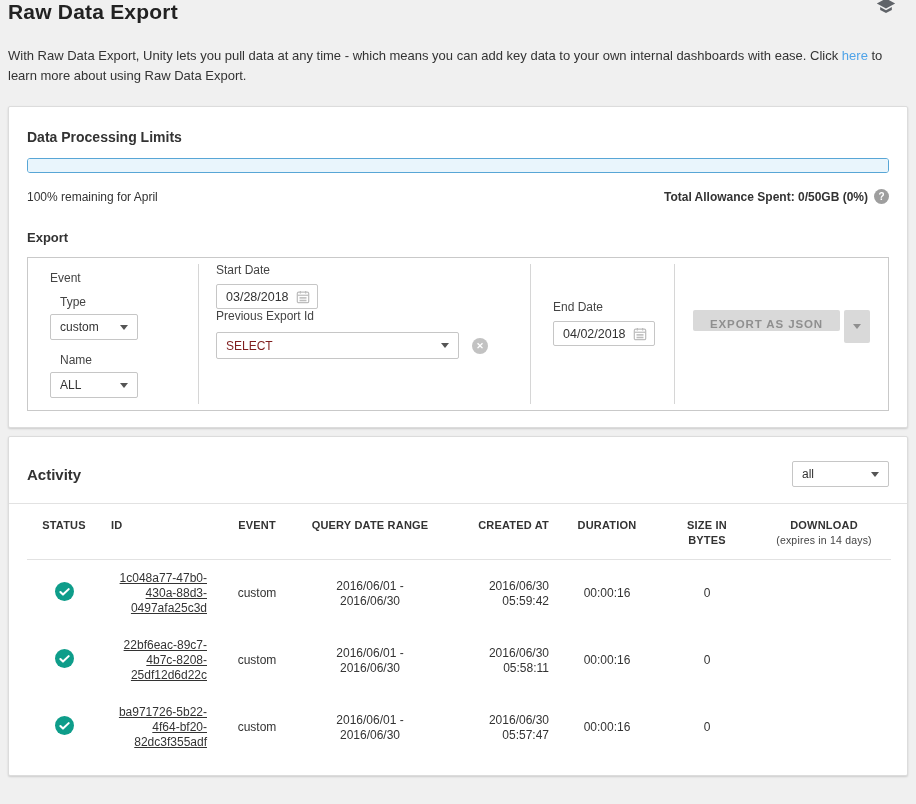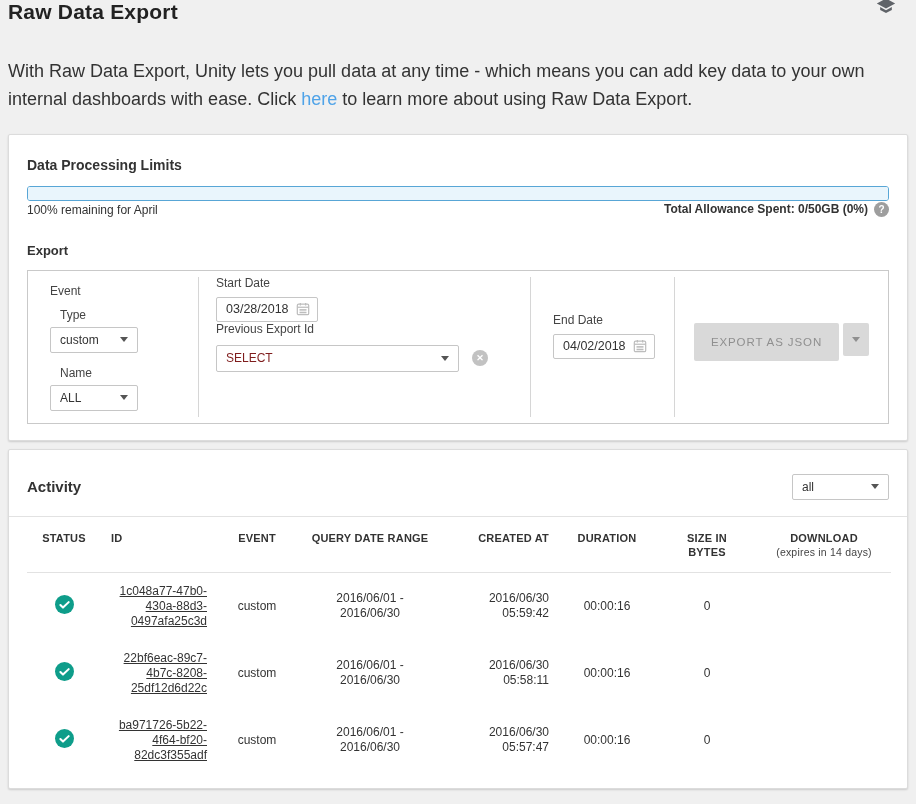--- a/index.html
+++ b/index.html
@@ -12,21 +12,21 @@
     overflow: hidden;
     position: relative;
   }
   .page { padding: 0 8px; }
 
   
   .top-header { position: relative; }
   .page-title { font-size: 21px; font-weight: bold; color: #222; margin: 0; letter-spacing: .2px; }
   .learn-btn { position: absolute; top: -4px; right: 10px; width: 22px; height: 22px; cursor: pointer; }
   .learn-btn svg { width: 20px; height: 20px; fill: #5f6368; }
-  .intro { margin-top: 34px; font-size: 18px; line-height: 1.55; color: #333; max-width: 902px; }
+  .intro { margin-top: 22px; font-size: 13px; line-height: 1.55; color: #333; max-width: 902px; }
   .intro a { color: #4fa3e8; text-decoration: none; cursor: pointer; }
 
   
   .card {
     background: #fff;
     border: 1px solid #dcdcdc;
     border-radius: 2px;
     box-shadow: 0 1px 2px rgba(0,0,0,.15);
     margin-top: 20px;
   }
@@ -34,21 +34,21 @@
   .card.activity-card { margin-top: 8px; padding: 18px 0 14px; }
 
   .section-title { font-size: 14px; font-weight: bold; color: #333; margin: 0 0 13px; }
 
   
   .progress-track {
     height: 15px; border: 1px solid #58a6d6; border-radius: 3px;
     background: #fff; overflow: hidden;
   }
   .progress-fill { height: 100%; background: #e9f5fc; }
-  .limits-row { display: flex; justify-content: space-between; align-items: flex-end; margin-top: 1px; font-size: 12px; }
+  .limits-row { display: flex; justify-content: space-between; align-items: flex-end; margin-top: 16px; font-size: 12px; }
   .allowance { display: flex; align-items: center; gap: 6px; font-weight: bold; color: #333; }
   .help-icon {
     width: 15px; height: 15px; border-radius: 50%; background: #9e9e9e;
     color: #fff; font-size: 10px; font-weight: bold; display: inline-flex;
     align-items: center; justify-content: center; cursor: pointer;
   }
 
   
   .export-title { font-size: 13px; font-weight: bold; margin: 26px 0 12px; }
   .export-box { border: 1px solid #c9c9c9; display: flex; height: 154px; }
@@ -81,22 +81,22 @@
   .or-label { font-weight: bold; font-size: 13px; color: #333; }
   .prev-row { display: flex; align-items: center; margin-top: 9px; }
   .dd.select { width: 243px; height: 27px; color: #7f1d1d; }
   .clear-icon {
     width: 16px; height: 16px; border-radius: 50%; background: #c2c2c2;
     color: #fff; font-size: 9px; display: inline-flex; align-items: center; justify-content: center;
     margin-left: 13px; cursor: pointer; font-weight: bold;
   }
 
   .export-btn {
-    height: 38px; border: none; background: #d9d9d9; color: #8f8f8f;
-    font-family: inherit; font-size: 11.5px; font-weight: normal; letter-spacing: .9px;
+    height: 21px; border: none; background: #d9d9d9; color: #8f8f8f;
+    font-family: inherit; font-size: 11.5px; font-weight: bold; letter-spacing: .9px;
     padding: 8px 17px; border-radius: 2px; cursor: default;
   }
   .export-dd-btn {
     height: 33px; width: 26px; border: none; background: #d9d9d9; margin-left: 4px;
     display: inline-flex; align-items: center; justify-content: center; border-radius: 2px; cursor: default;
   }
   .export-dd-btn .caret { border-top-color: #8f8f8f; }
 
   
   .activity-head { display: flex; justify-content: space-between; align-items: center; padding: 6px 18px 0; }

